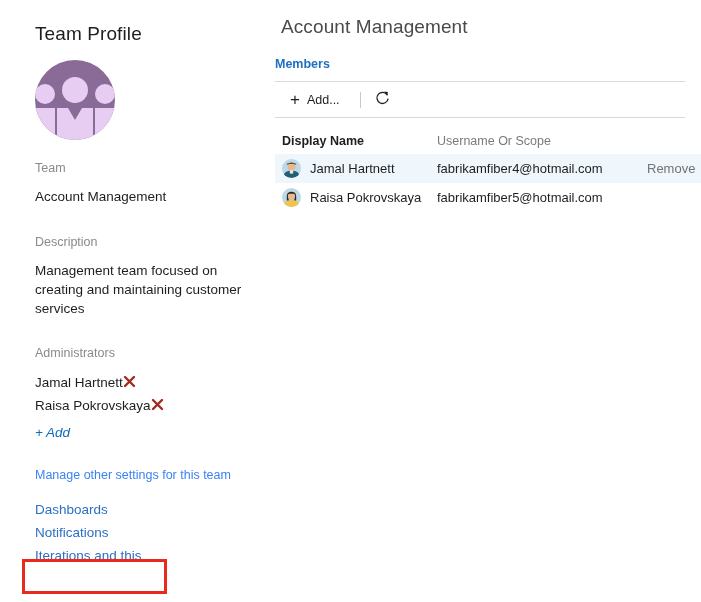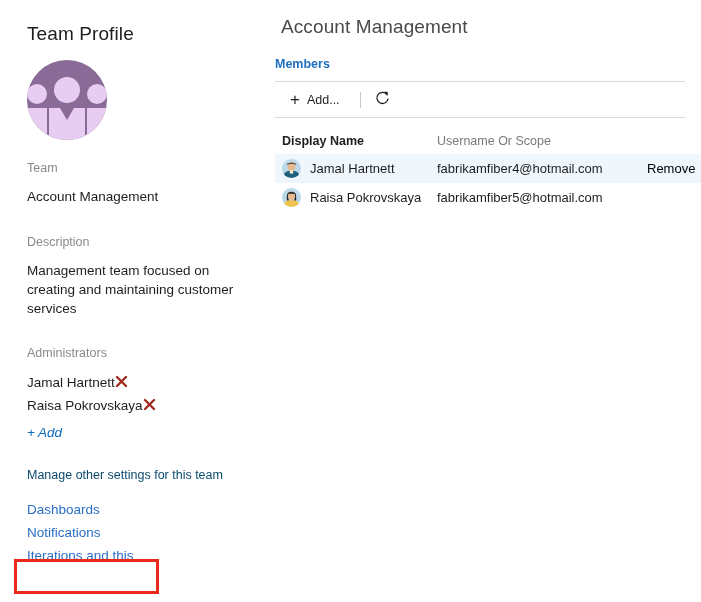--- a/index.html
+++ b/index.html
@@ -19,21 +19,21 @@
 
   
   #page {
     position: relative;
     width: 701px;
     height: 602px;
   }
 
   #sidebar {
     position: absolute;
-    left: 4px;
+    left: 12px;
     top: 0;
     width: 258px;
     height: 509px;
     background: #ffffff;
     border-right: 1px solid #d6d6d6;
     box-sizing: border-box;
   }
 
   #main {
     position: absolute;
@@ -130,21 +130,21 @@
   .add-link .plus { margin-right: 3px; }
 
   #manage-section {
     position: absolute;
     left: 23px;
     top: 467px;
     width: 200px;
   }
   #manage-section .manage-heading {
     font-size: 12.5px;
-    color: #0c4a6e;
+    color: #3b82f6;
     line-height: 17px;
     margin: 0 0 14px 0;
   }
   .manage-link {
     display: block;
     font-size: 13.5px;
     color: #2a6fc4;
     line-height: 23px;
     text-decoration: none;
     cursor: pointer;
@@ -281,21 +281,21 @@
     color: #1e1e1e;
   }
   .mt-row .cell-username {
     width: 210px;
     font-size: 13px;
     color: #1e1e1e;
   }
   .mt-row .cell-action {
     flex: 1;
     font-size: 13px;
-    color: #000000;
+    color: #737373;
     cursor: pointer;
   }
   .member-avatar {
     width: 19px;
     height: 19px;
     margin-right: 9px;
     flex: 0 0 auto;
   }
 </style>
 </head>

